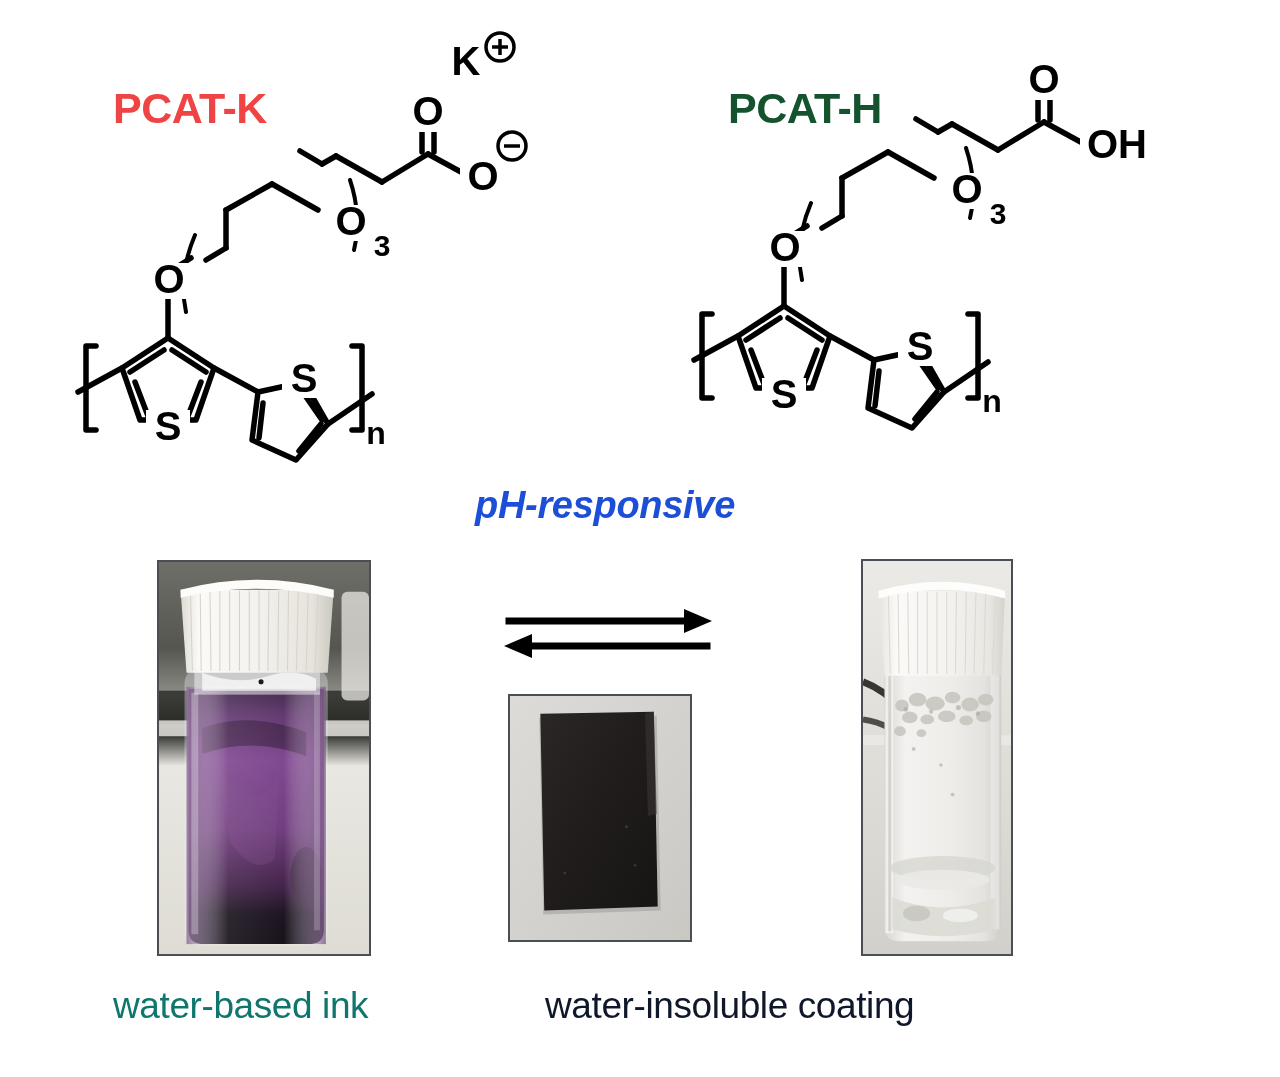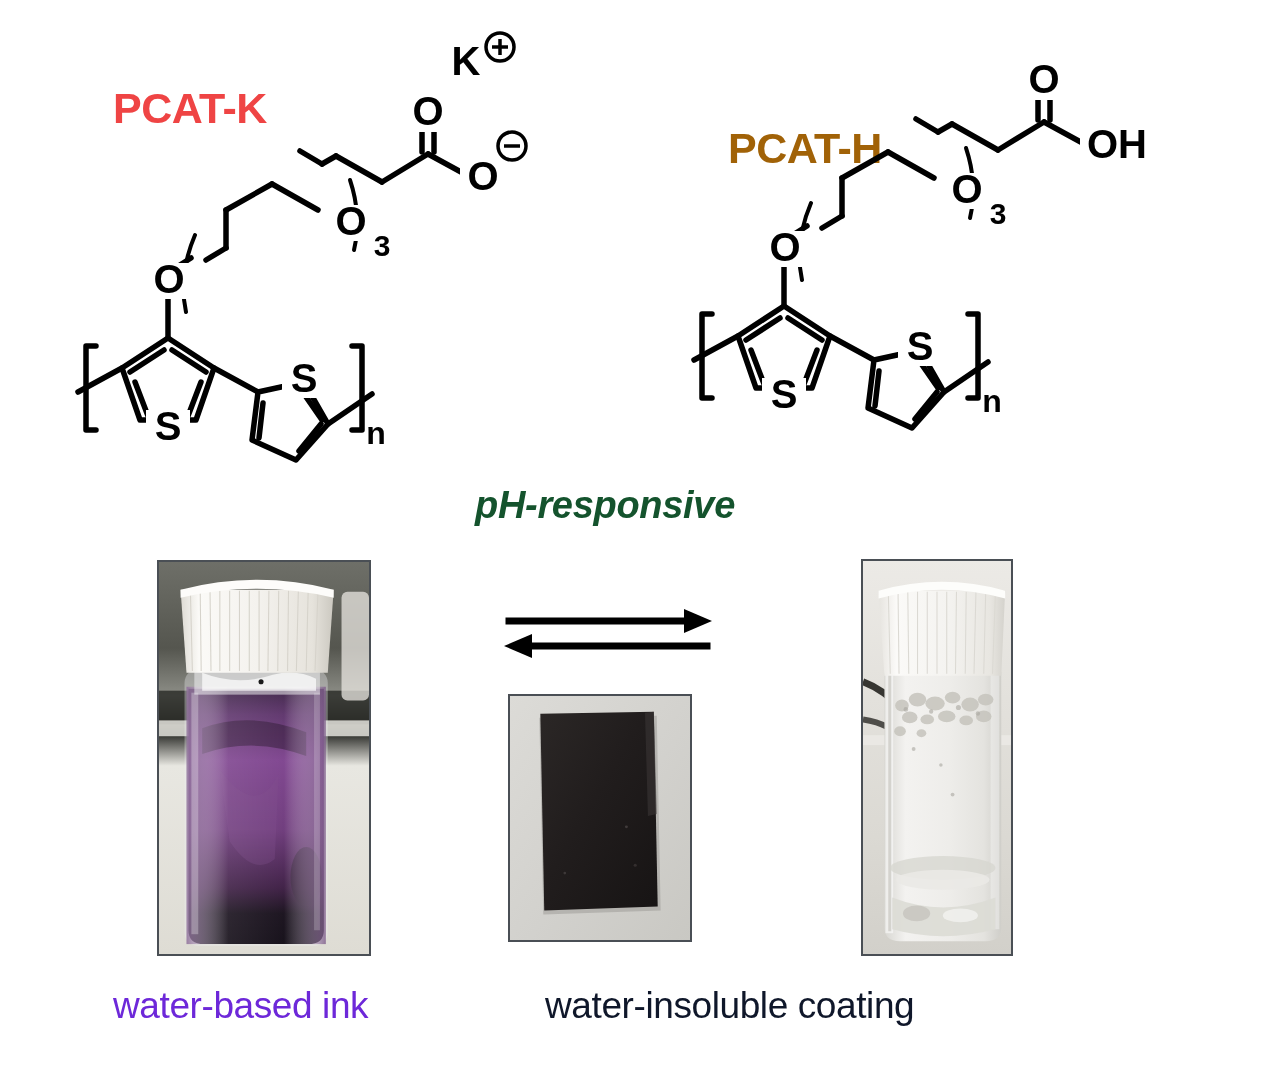--- a/index.html
+++ b/index.html
@@ -178,21 +178,21 @@
         <text x="406" y="55" font-size="40" text-anchor="middle">K</text>
         <g stroke="#000000" stroke-width="3.5" fill="none">
           <circle cx="440" cy="27" r="14"></circle>
           <line x1="432" y1="27" x2="448" y2="27"></line>
           <line x1="440" y1="19" x2="440" y2="35"></line>
         </g>
       </g>
     </svg>
   </div>
 
-  <div class="poly-label" id="label-pcat-h" style="color: #a16207; margin-top: 40px;">PCAT-H</div>
+  <div class="poly-label" id="label-pcat-h" style="color: #14532d;">PCAT-H</div>
 
   <div class="struct" id="struct-right">
     <svg viewBox="0 0 560 470" width="560" height="470" xmlns="http://www.w3.org/2000/svg">
       <g fill="none" stroke="#000000" stroke-width="5.5" stroke-linecap="round" stroke-linejoin="round">
 
         <line x1="378" y1="110" x2="378" y2="76"></line>
         <line x1="390" y1="110" x2="390" y2="76"></line>
 
         <line x1="384" y1="112" x2="428" y2="136"></line>
 
@@ -249,21 +249,21 @@
         <text x="124" y="398" font-size="40">S</text>
 
         <rect x="238" y="320" width="44" height="36" fill="#ffffff" stroke="none"></rect>
         <text x="260" y="350" font-size="40">S</text>
 
         <text x="332" y="402" font-size="32">n</text>
       </g>
     </svg>
   </div>
 
-  <div id="ph-heading" style="color: #14532d;">
+  <div id="ph-heading" style="color: #1d4ed8;">
     <div>pH-responsive</div>
   </div>
 
   <div id="arrows">
     <svg viewBox="0 0 220 70" width="220" height="70" xmlns="http://www.w3.org/2000/svg">
       <g fill="#000000" stroke="#000000">
 
         <g>
           <rect x="8" y="16" width="182" height="6"></rect>
           <polygon points="186,7 214,19 186,31" stroke="none"></polygon>
@@ -469,16 +469,16 @@
           <line x1="106" y1="31" x2="105" y2="114"></line>
           <line x1="116" y1="31" x2="114" y2="114"></line>
           <line x1="126" y1="32" x2="124" y2="114"></line>
           <line x1="136" y1="32" x2="133" y2="114"></line>
         </g>
         <path d="M 16 30 Q 81 12 146 30 L 146 38 Q 81 20 16 38 Z" fill="#fdfdfb"></path>
       </g>
     </svg>
   </div>
 
-  <div class="caption" id="caption-ink" style="color: #6d28d9;">water-based ink</div>
+  <div class="caption" id="caption-ink" style="color: #0f766e;">water-based ink</div>
   <div class="caption" id="caption-coating" style="color: #0f172a;">water-insoluble  coating</div>
 
 </div>
 
 </body></html>

